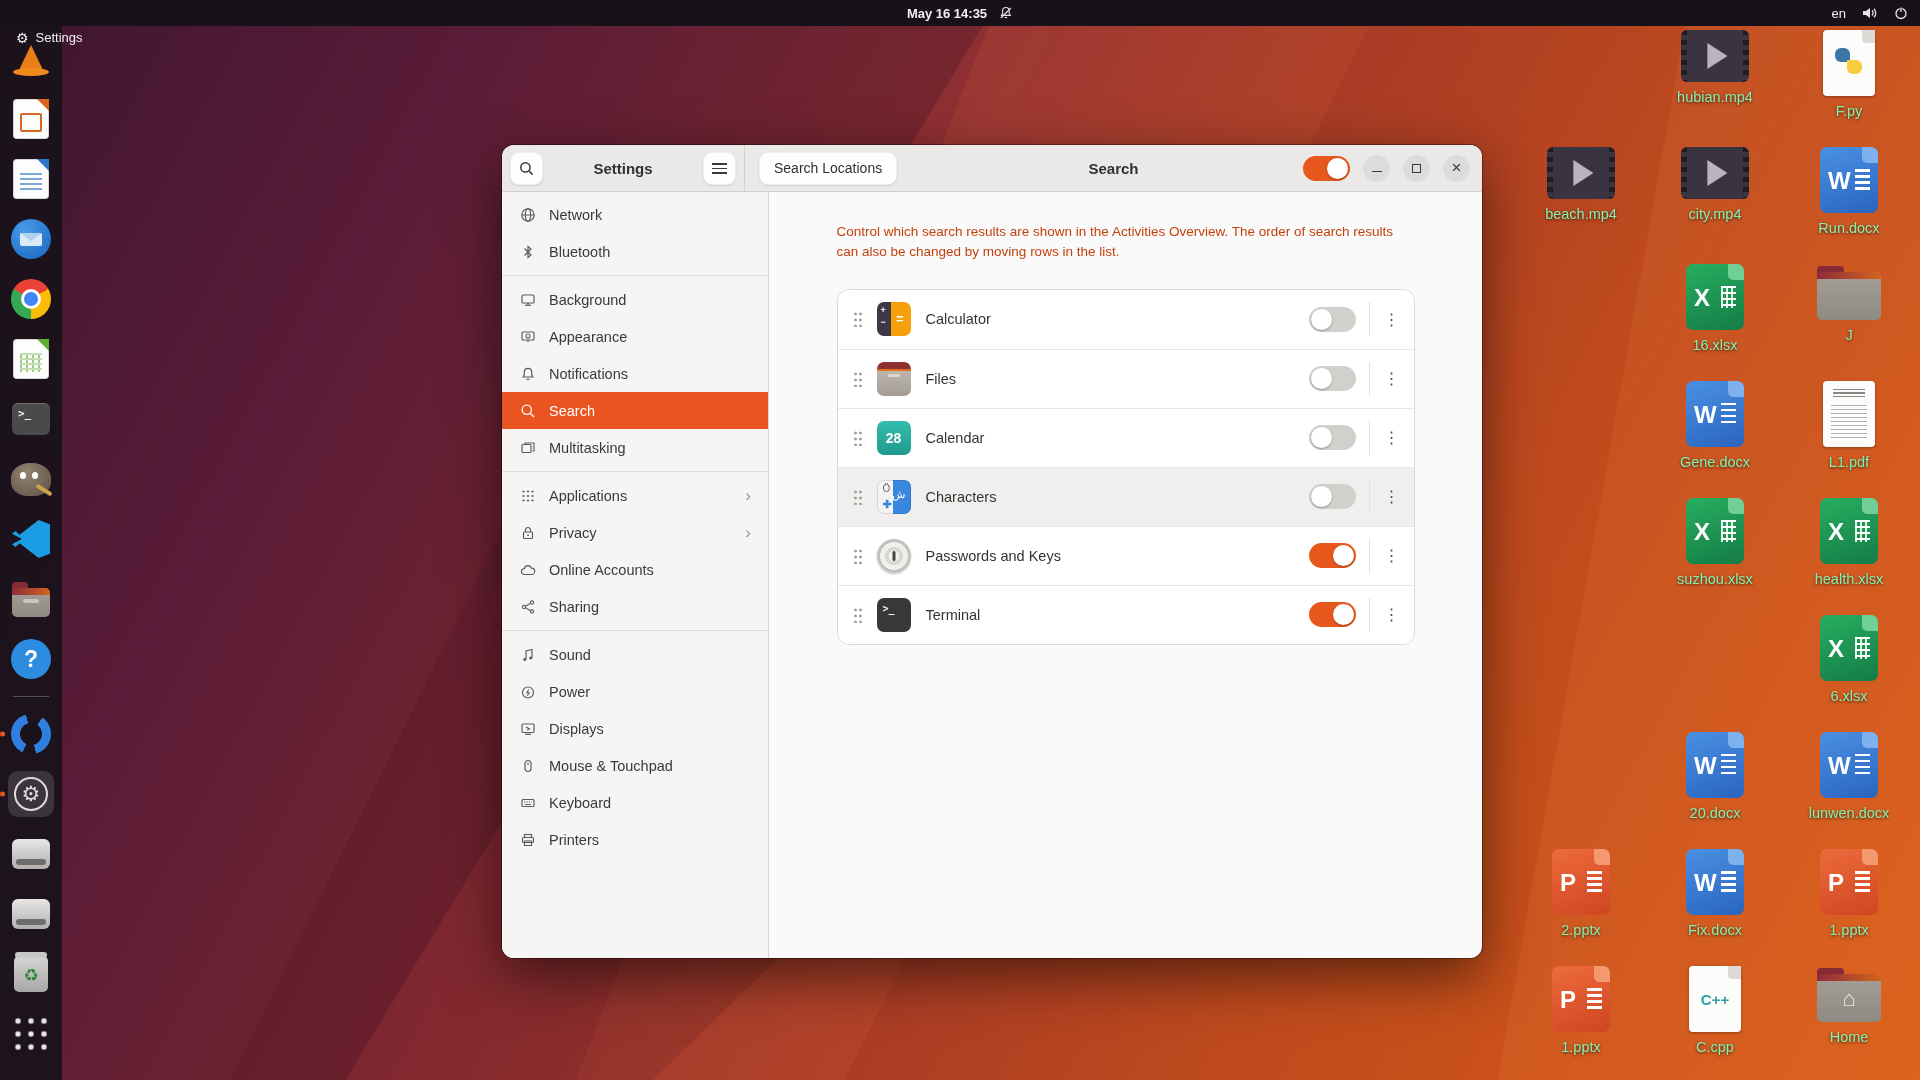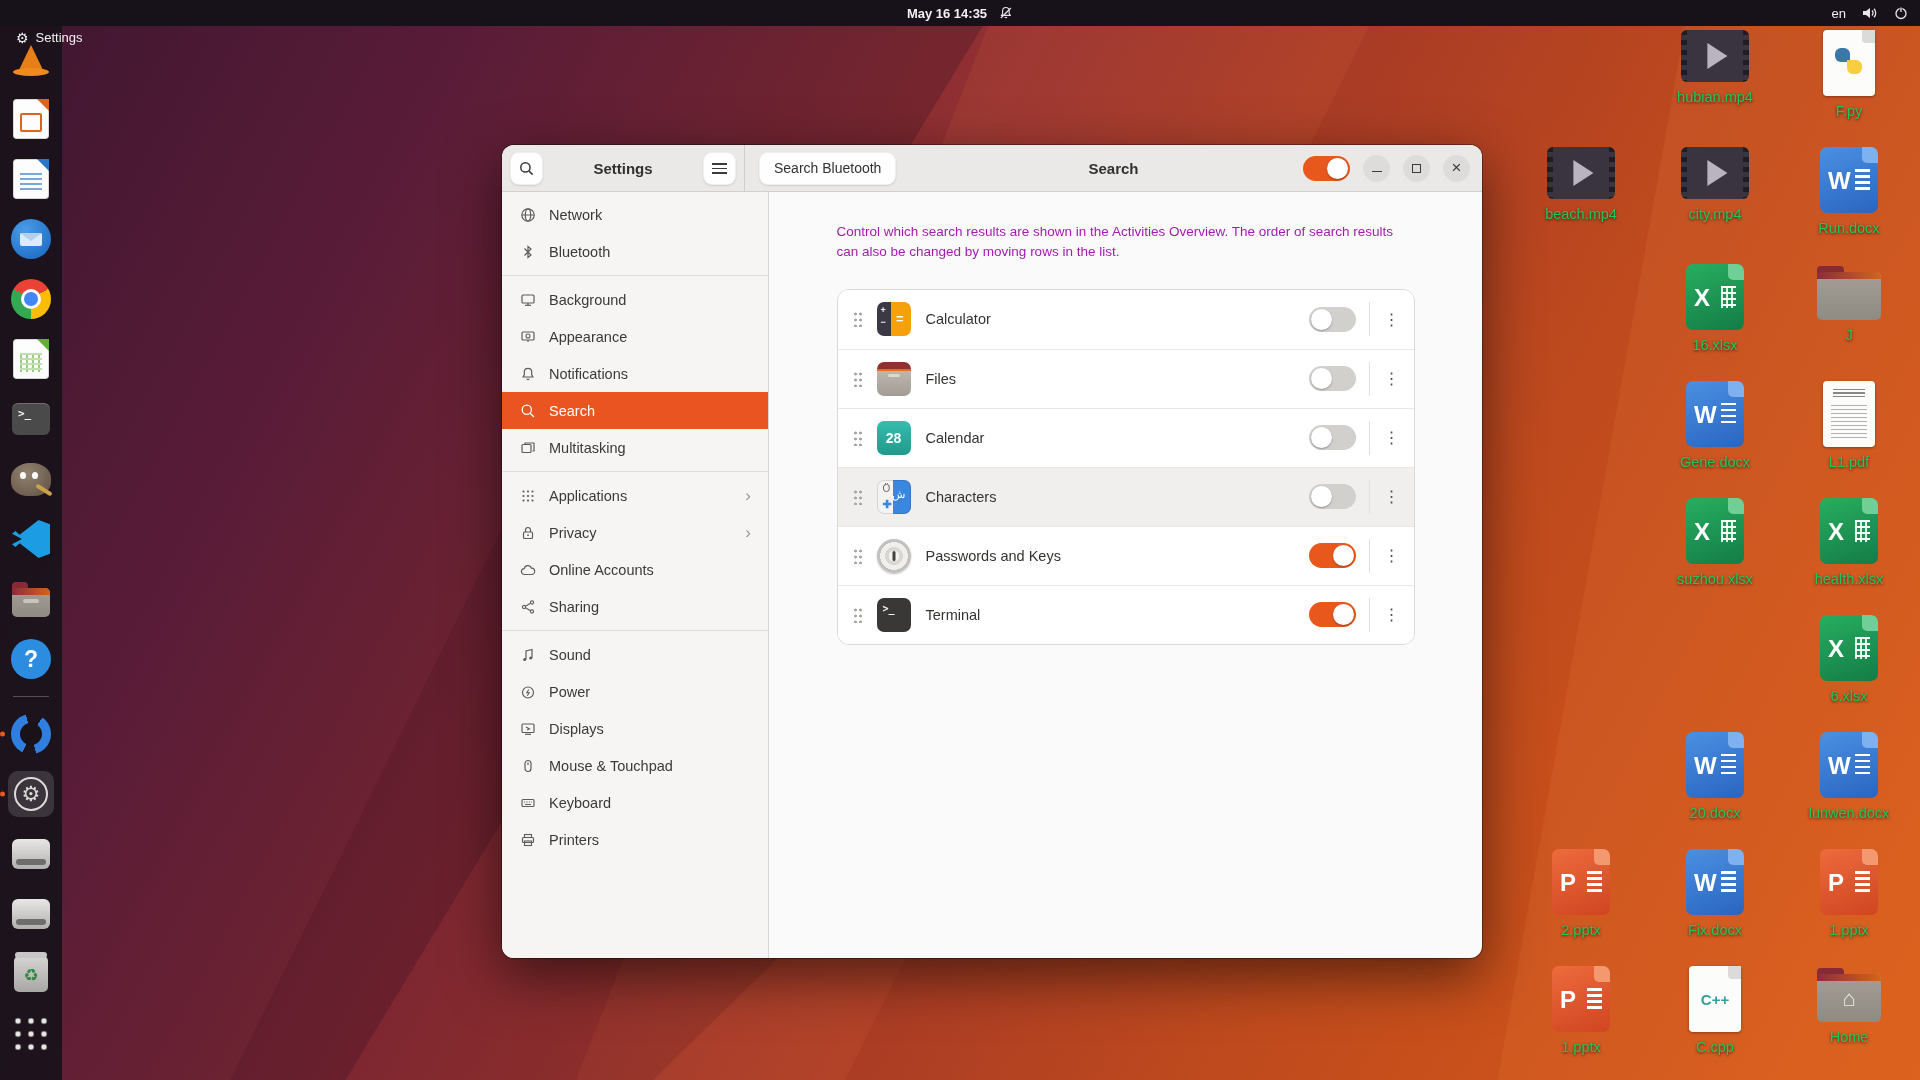--- a/index.html
+++ b/index.html
@@ -104,21 +104,21 @@
   .dk-trash::after { content:"♻"; position:absolute; inset:2px 0 0 0; display:flex; align-items:center; justify-content:center;
     color:#2e8b3e; font-size:17px; }
   .dk-grid { width:36px; height:36px;
     background-image:radial-gradient(circle,#e9e7e4 2.6px,transparent 3.1px);
     background-size:13px 13px; background-position:center; }
 
   
   #desktop-icons { position:absolute; top:30px; right:4px; display:grid;
     grid-template-columns:repeat(3,134px); grid-auto-rows:117px; justify-items:center; z-index:10; }
   .dcell { display:flex; flex-direction:column; align-items:center; gap:7px; width:130px; }
-  .dlabel { font-size:14.5px; color:#22c55e; text-shadow:0 1px 3px rgba(0,0,0,.7); white-space:nowrap; }
+  .dlabel { font-size:14.5px; color:#86efac; text-shadow:0 1px 3px rgba(0,0,0,.7); white-space:nowrap; }
   .d-video { position:relative; width:68px; height:52px; background:#3a3340; border-radius:6px;
     background-image:
       repeating-linear-gradient(180deg,rgba(0,0,0,.45) 0 5px,transparent 5px 10px),
       repeating-linear-gradient(180deg,rgba(0,0,0,.45) 0 5px,transparent 5px 10px);
     background-size:6px 100%,6px 100%; background-position:left,right; background-repeat:no-repeat; }
   .d-video::after { content:""; position:absolute; left:50%; top:50%; transform:translate(-38%,-50%);
     border-left:20px solid #b9b4c0; border-top:13px solid transparent; border-bottom:13px solid transparent; }
   .d-office { position:relative; width:58px; height:66px; border-radius:7px; overflow:hidden; }
   .d-office::before { position:absolute; left:8px; top:20px; color:#fff; font-weight:bold; font-size:24px; }
   .d-office::after { content:""; position:absolute; right:8px; top:22px; width:15px; height:22px;
@@ -181,21 +181,21 @@
 
   .win-body { flex:1; display:flex; min-height:0; }
   #sidebar { width:267px; flex:none; background:#f6f5f4; border-right:1px solid #d9d7d4; padding:4px 0 6px; overflow:hidden; }
   .side-item { height:37px; display:flex; align-items:center; gap:13px; padding:0 17px; font-size:14.5px; color:#3b3a38; }
   .side-item .sic { width:17px; display:flex; justify-content:center; flex:none; }
   .side-item .chev { margin-left:auto; color:#98968f; font-size:17px; line-height:1; }
   .side-item.selected { background:#e95420; color:#fff; }
   .side-sep { height:1px; background:#e0deda; margin:5px 0; }
 
   #content { flex:1; overflow:hidden; padding-top:30px; }
-  .desc { width:578px; margin:0 auto 26px; font-size:13.5px; line-height:1.5; color:#a21caf; }
+  .desc { width:578px; margin:0 auto 26px; font-size:13.5px; line-height:1.5; color:#c2410c; }
   .card { width:578px; margin:0 auto; background:#fff; border:1px solid #dbd9d5; border-radius:12px; overflow:hidden; }
   .row { height:59px; display:flex; align-items:center; padding:0 13px; background:#fff; }
   .row + .row { border-top:1px solid #eae8e5; }
   .row.hl { background:#f1efed; }
   .handle { width:10px; height:16px; margin:0 14px 0 2px; flex:none;
     background-image:radial-gradient(circle,#aaa8a3 1.3px,transparent 1.7px); background-size:5px 6px; }
   .ric { width:34px; height:34px; border-radius:7px; position:relative; flex:none; margin-right:15px; }
   .rlabel { font-size:14.5px; color:#343330; }
   .row .toggle { margin-left:auto; }
   .vsep { width:1px; height:34px; background:#e2e0dc; margin:0 13px; flex:none; }
@@ -454,21 +454,21 @@
             <circle cx="6.4" cy="6.4" r="4.6" fill="none" stroke="#3b3a38" stroke-width="1.5"></circle>
             <line x1="9.9" y1="9.9" x2="13.6" y2="13.6" stroke="#3b3a38" stroke-width="1.5"></line>
           </svg>
       </div>
       <div class="hdr-title">Settings</div>
       <div class="hdr-btn">
           <div class="ham"></div>
         </div>
     </div>
     <div class="hdr-right">
-      <div class="back-btn">Search Bluetooth</div>
+      <div class="back-btn">Search Locations</div>
       <div class="hdr-center-title">Search</div>
       <div class="hdr-controls">
         <div class="toggle on"></div>
         <div class="winbtn minim"></div>
         <div class="winbtn">
             <span class="sq"></span>
           </div>
         <div class="winbtn close"></div>
       </div>
     </div>

